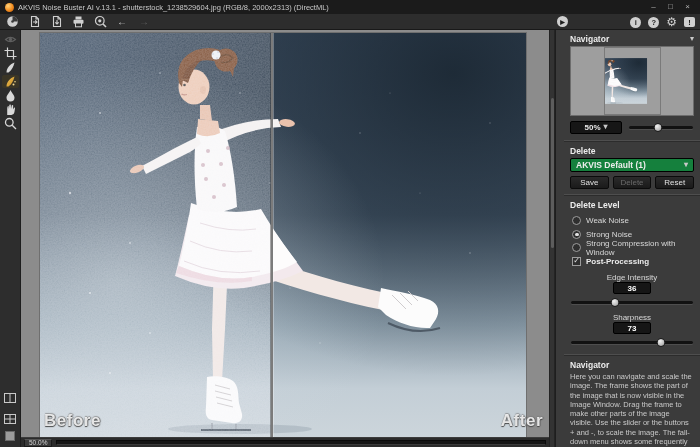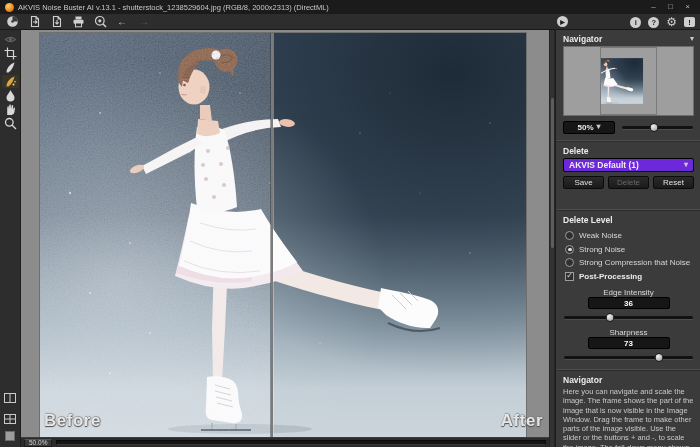--- a/index.html
+++ b/index.html
@@ -58,53 +58,53 @@
                padding:0 3px; gap:4px; }
   .zoom-box { height:8px; padding:0 4px; background:#3a3a3a; border:1px solid #1a1a1a; border-top-color:#555;
               font-size:6.5px; color:#d2d2d2; display:flex; align-items:center; border-radius:1px; }
   .progress-track { flex:1; height:5px; background:#151515; border:1px solid #0a0a0a; border-bottom-color:#3a3a3a; }
 
   
   .vsplit { width:6px; background:#333333; border-left:1px solid #242424; border-right:1px solid #242424; position:relative; }
   .vsplit::after { content:""; position:absolute; left:1px; top:68px; width:3px; height:150px; background:#5d5d5d; border-radius:2px; }
 
   
-  .panel { width:145px; background:#3b3b3b; border-left:1px solid #1e1e1e; padding:2px 6px 0 7px;
+  .panel { width:145px; background:#3b3b3b; border-left:1px solid #1e1e1e; padding:2px 6px 0 14px;
            color:#d8d8d8; font-size:8px; overflow:hidden; }
   .panel-header { display:flex; justify-content:space-between; align-items:center; height:13px; }
   .panel-title { font-weight:bold; font-size:8.5px; color:#ececec; }
   .dd-arrow { font-size:8px; color:#c9c9c9; line-height:8px; }
   .nav-thumb { height:70px; background:#9e9e9e; border:1px solid #6d6d6d; display:flex; align-items:center;
                justify-content:center; margin-top:1px; }
   .nav-thumb svg { width:55px; height:66px; outline:1px solid #7a7a7a; }
   .zoom-row { height:22px; display:flex; align-items:center; gap:6px; }
   .zoom-select { width:52px; height:13px; background:#161616; border:1px solid #000; border-radius:2px;
                  display:flex; align-items:center; justify-content:center; gap:3px;
                  font-size:8px; font-weight:bold; color:#e8e8e8; }
   .panel-sep { margin:2px -6px 4px -6px; border-top:1px solid #4e4e4e; border-bottom:1px solid #2c2c2c; height:0; }
-  .preset-select { height:14px; background:#6d28d9; border:1px solid #000; border-radius:2px; margin-top:2px;
+  .preset-select { height:14px; background:#15803d; border:1px solid #000; border-radius:2px; margin-top:2px;
                    display:flex; align-items:center; justify-content:space-between; padding:0 5px;
                    font-size:8.5px; font-weight:bold; color:#ececec; }
-  .btn-row { display:flex; gap:4px; margin:4px 0 20px 0; }
+  .btn-row { display:flex; gap:4px; margin:4px 0 5px 0; }
   .btn { flex:1; height:13px; background:linear-gradient(#2b2b2b,#1a1a1a); border:1px solid #0b0b0b; border-radius:2px;
          color:#e0e0e0; font-size:8px; display:flex; align-items:center; justify-content:center; }
   .btn.disabled { color:#6a6a6a; }
   .section-title { font-weight:bold; font-size:8.5px; color:#ececec; margin:3px 0 4px 0; }
   .radio-row { display:flex; align-items:center; gap:5px; height:13.5px; margin-left:2px; }
   .radio { width:9px; height:9px; border-radius:50%; border:1px solid #9d9d9d; background:#2f2f2f; position:relative; flex:0 0 auto; }
   .radio .dot { display:none; position:absolute; left:2px; top:2px; width:3.5px; height:3.5px; border-radius:50%; background:#e2e2e2; }
   .radio-row.selected .dot { display:block; }
   .check-row { display:flex; align-items:center; gap:5px; height:13.5px; margin-left:2px; }
   .checkbox { width:9px; height:9px; border:1px solid #9d9d9d; background:#2f2f2f; display:flex; align-items:center;
               justify-content:center; flex:0 0 auto; }
   .checkbox span { display:none; font-size:8px; line-height:8px; color:#e2e2e2; }
   .check-row.checked .checkbox span { display:block; }
   .check-row .lbl { font-weight:bold; color:#ececec; }
   .param-row { display:flex; justify-content:space-between; align-items:center; margin-top:5px;flex-direction:column; }
-  .value-box { width:82px; height:12px; background:#161616; border:1px solid #000; border-radius:2px;
+  .value-box { width:38px; height:12px; background:#161616; border:1px solid #000; border-radius:2px;
                color:#fff; font-weight:bold; font-size:8px; display:flex; align-items:center; justify-content:center; }
   .slider { position:relative; height:12px; margin:2px 0 0 0; }
   .slider .track { position:absolute; left:1px; right:1px; top:5px; height:3px; background:#121212;
                    border-radius:2px; box-shadow:0 1px 0 #4e4e4e; }
   .slider .thumb { position:absolute; top:1.5px; width:9px; height:9px; border-radius:50%;
                    background:radial-gradient(circle at 35% 30%, #f2f2f2, #bcbcbc 60%, #8e8e8e);
                    border:1px solid #1d1d1d; transform:translateX(-50%); }
   .zoom-row .slider { flex:1; margin:0; }
   .help-text { margin-top:2px; font-size:7.5px; line-height:9.3px; color:#c9c9c9; }
 </style>
@@ -395,21 +395,21 @@
         <div>Weak Noise</div>
       </div>
       <div class="radio-row selected">
         <div class="radio">
             <div class="dot"></div>
           </div>
         <div>Strong Noise</div>
       </div>
       <div class="radio-row">
         <div class="radio"></div>
-        <div>Strong Compression that Noise</div>
+        <div>Strong Compression with Window</div>
       </div>
 
       <div class="check-row checked">
         <div class="checkbox">
             <span>✓</span>
           </div>
         <div class="lbl">Post-Processing</div>
       </div>
 
       <div class="param-row">

